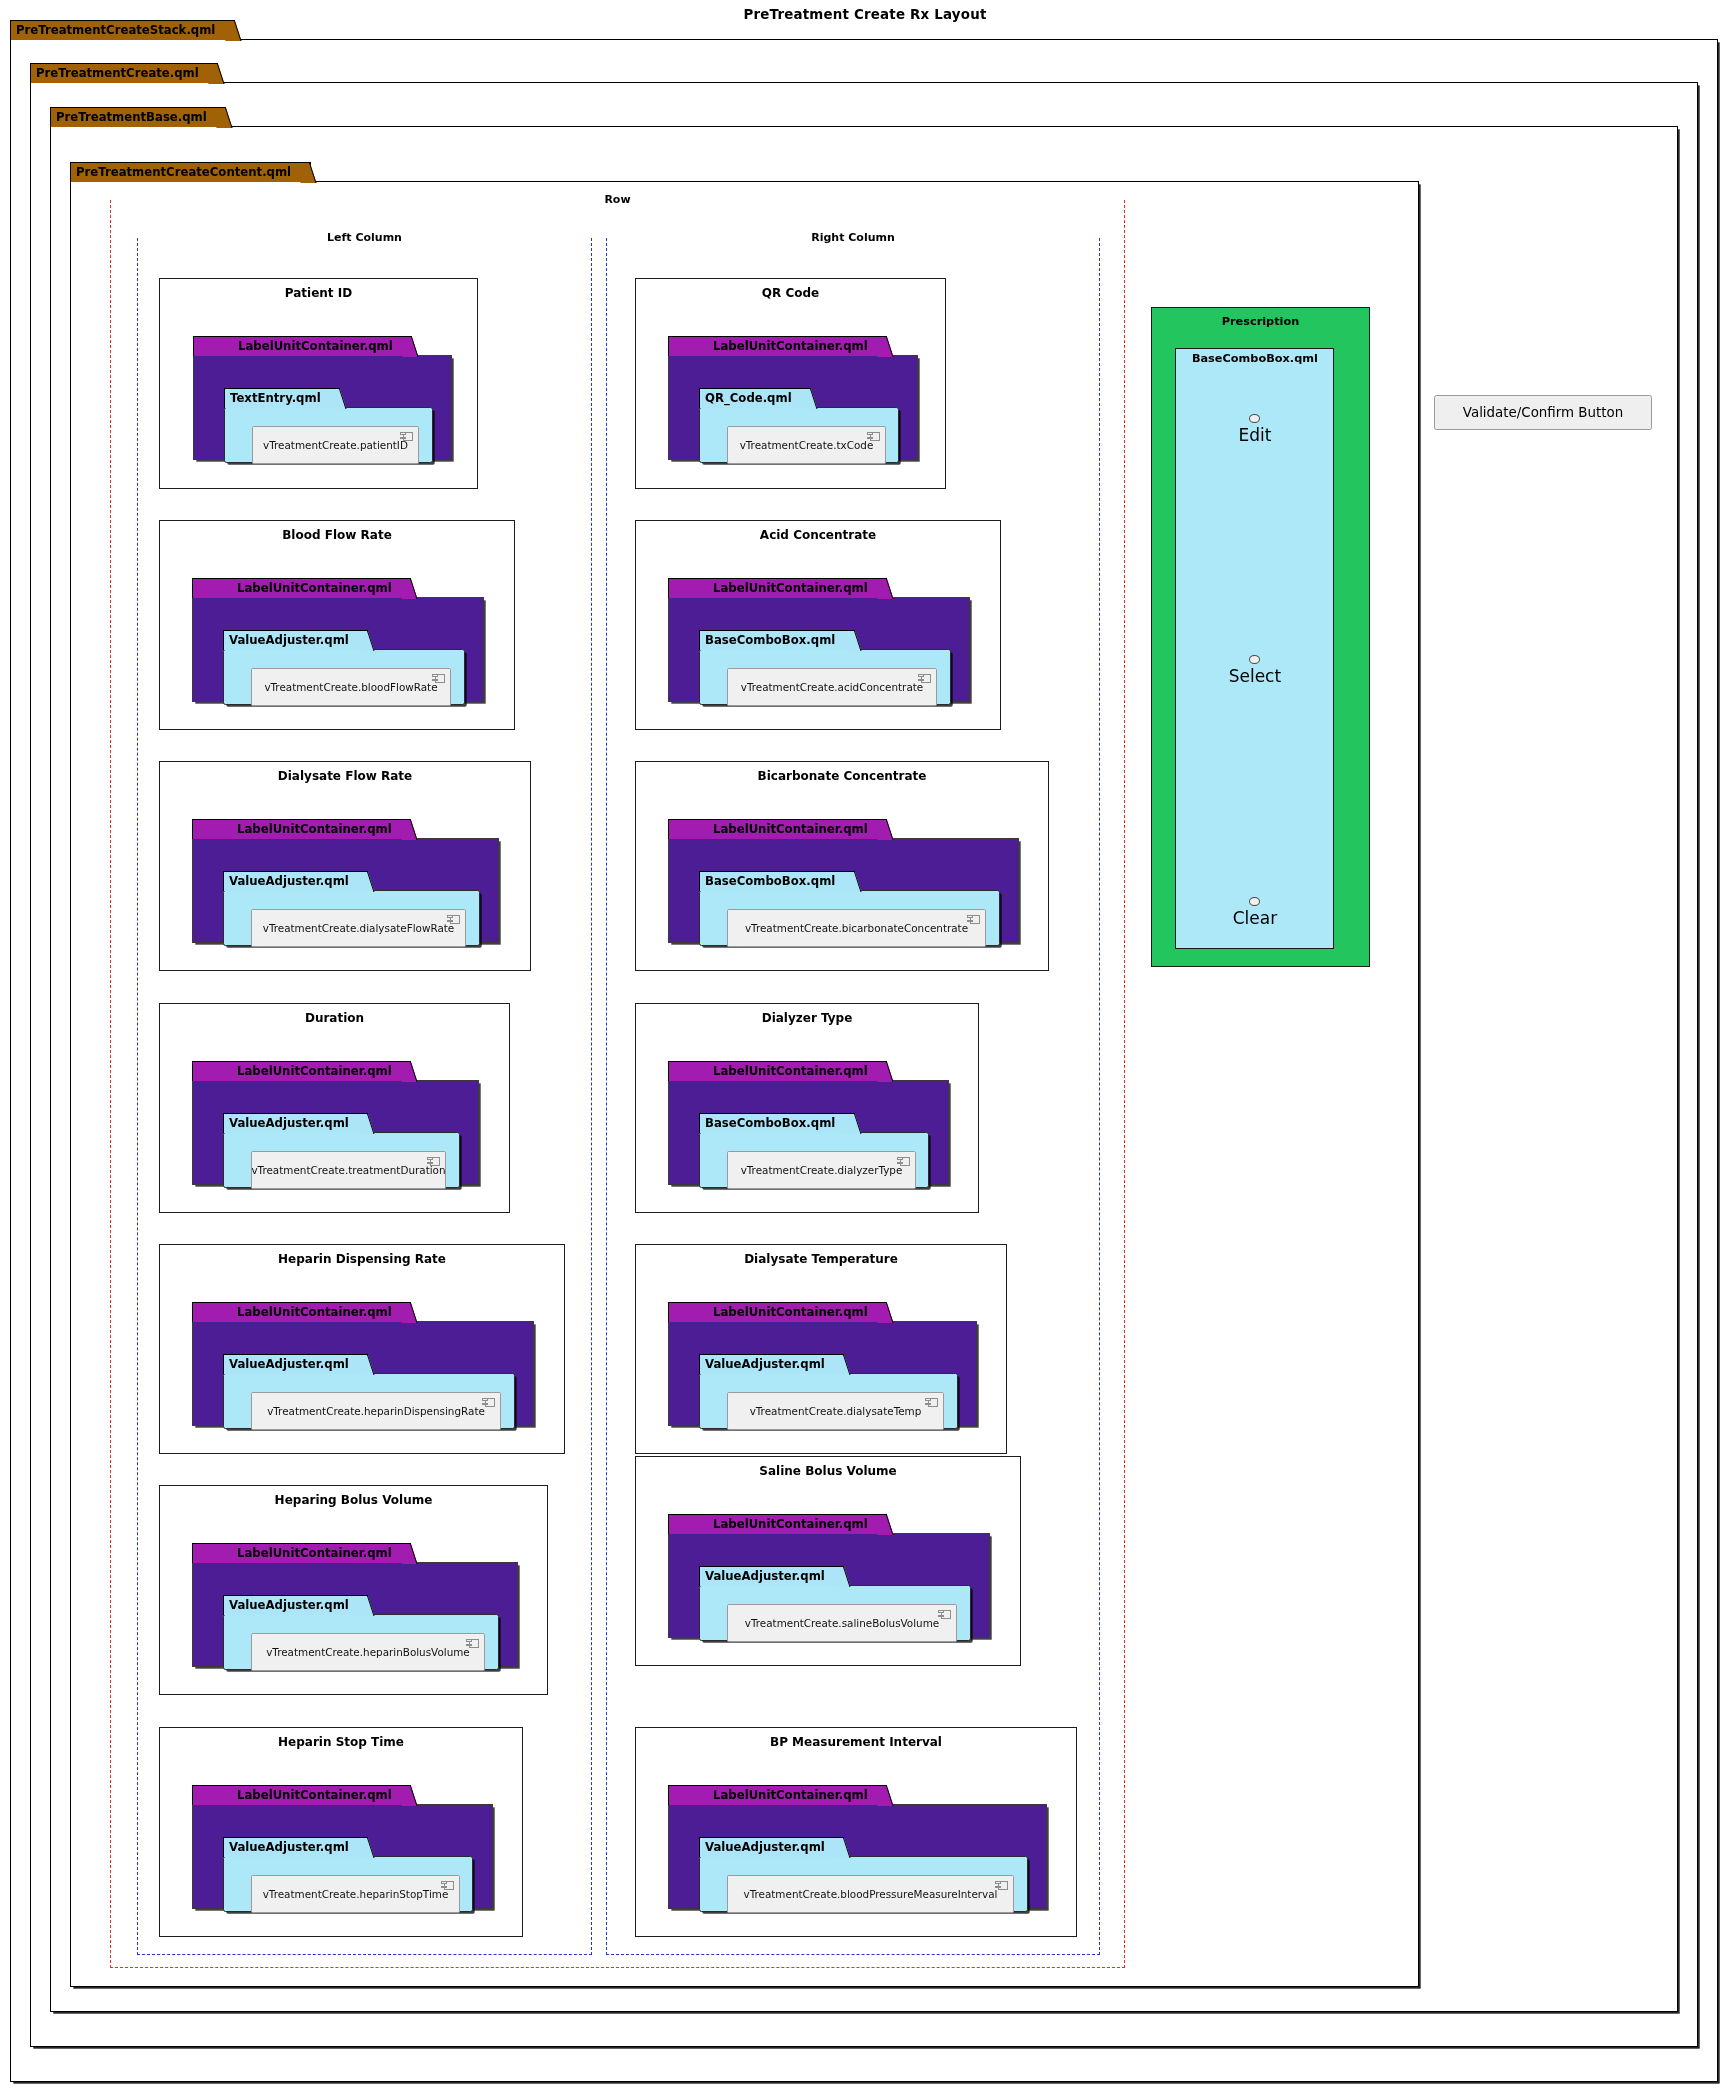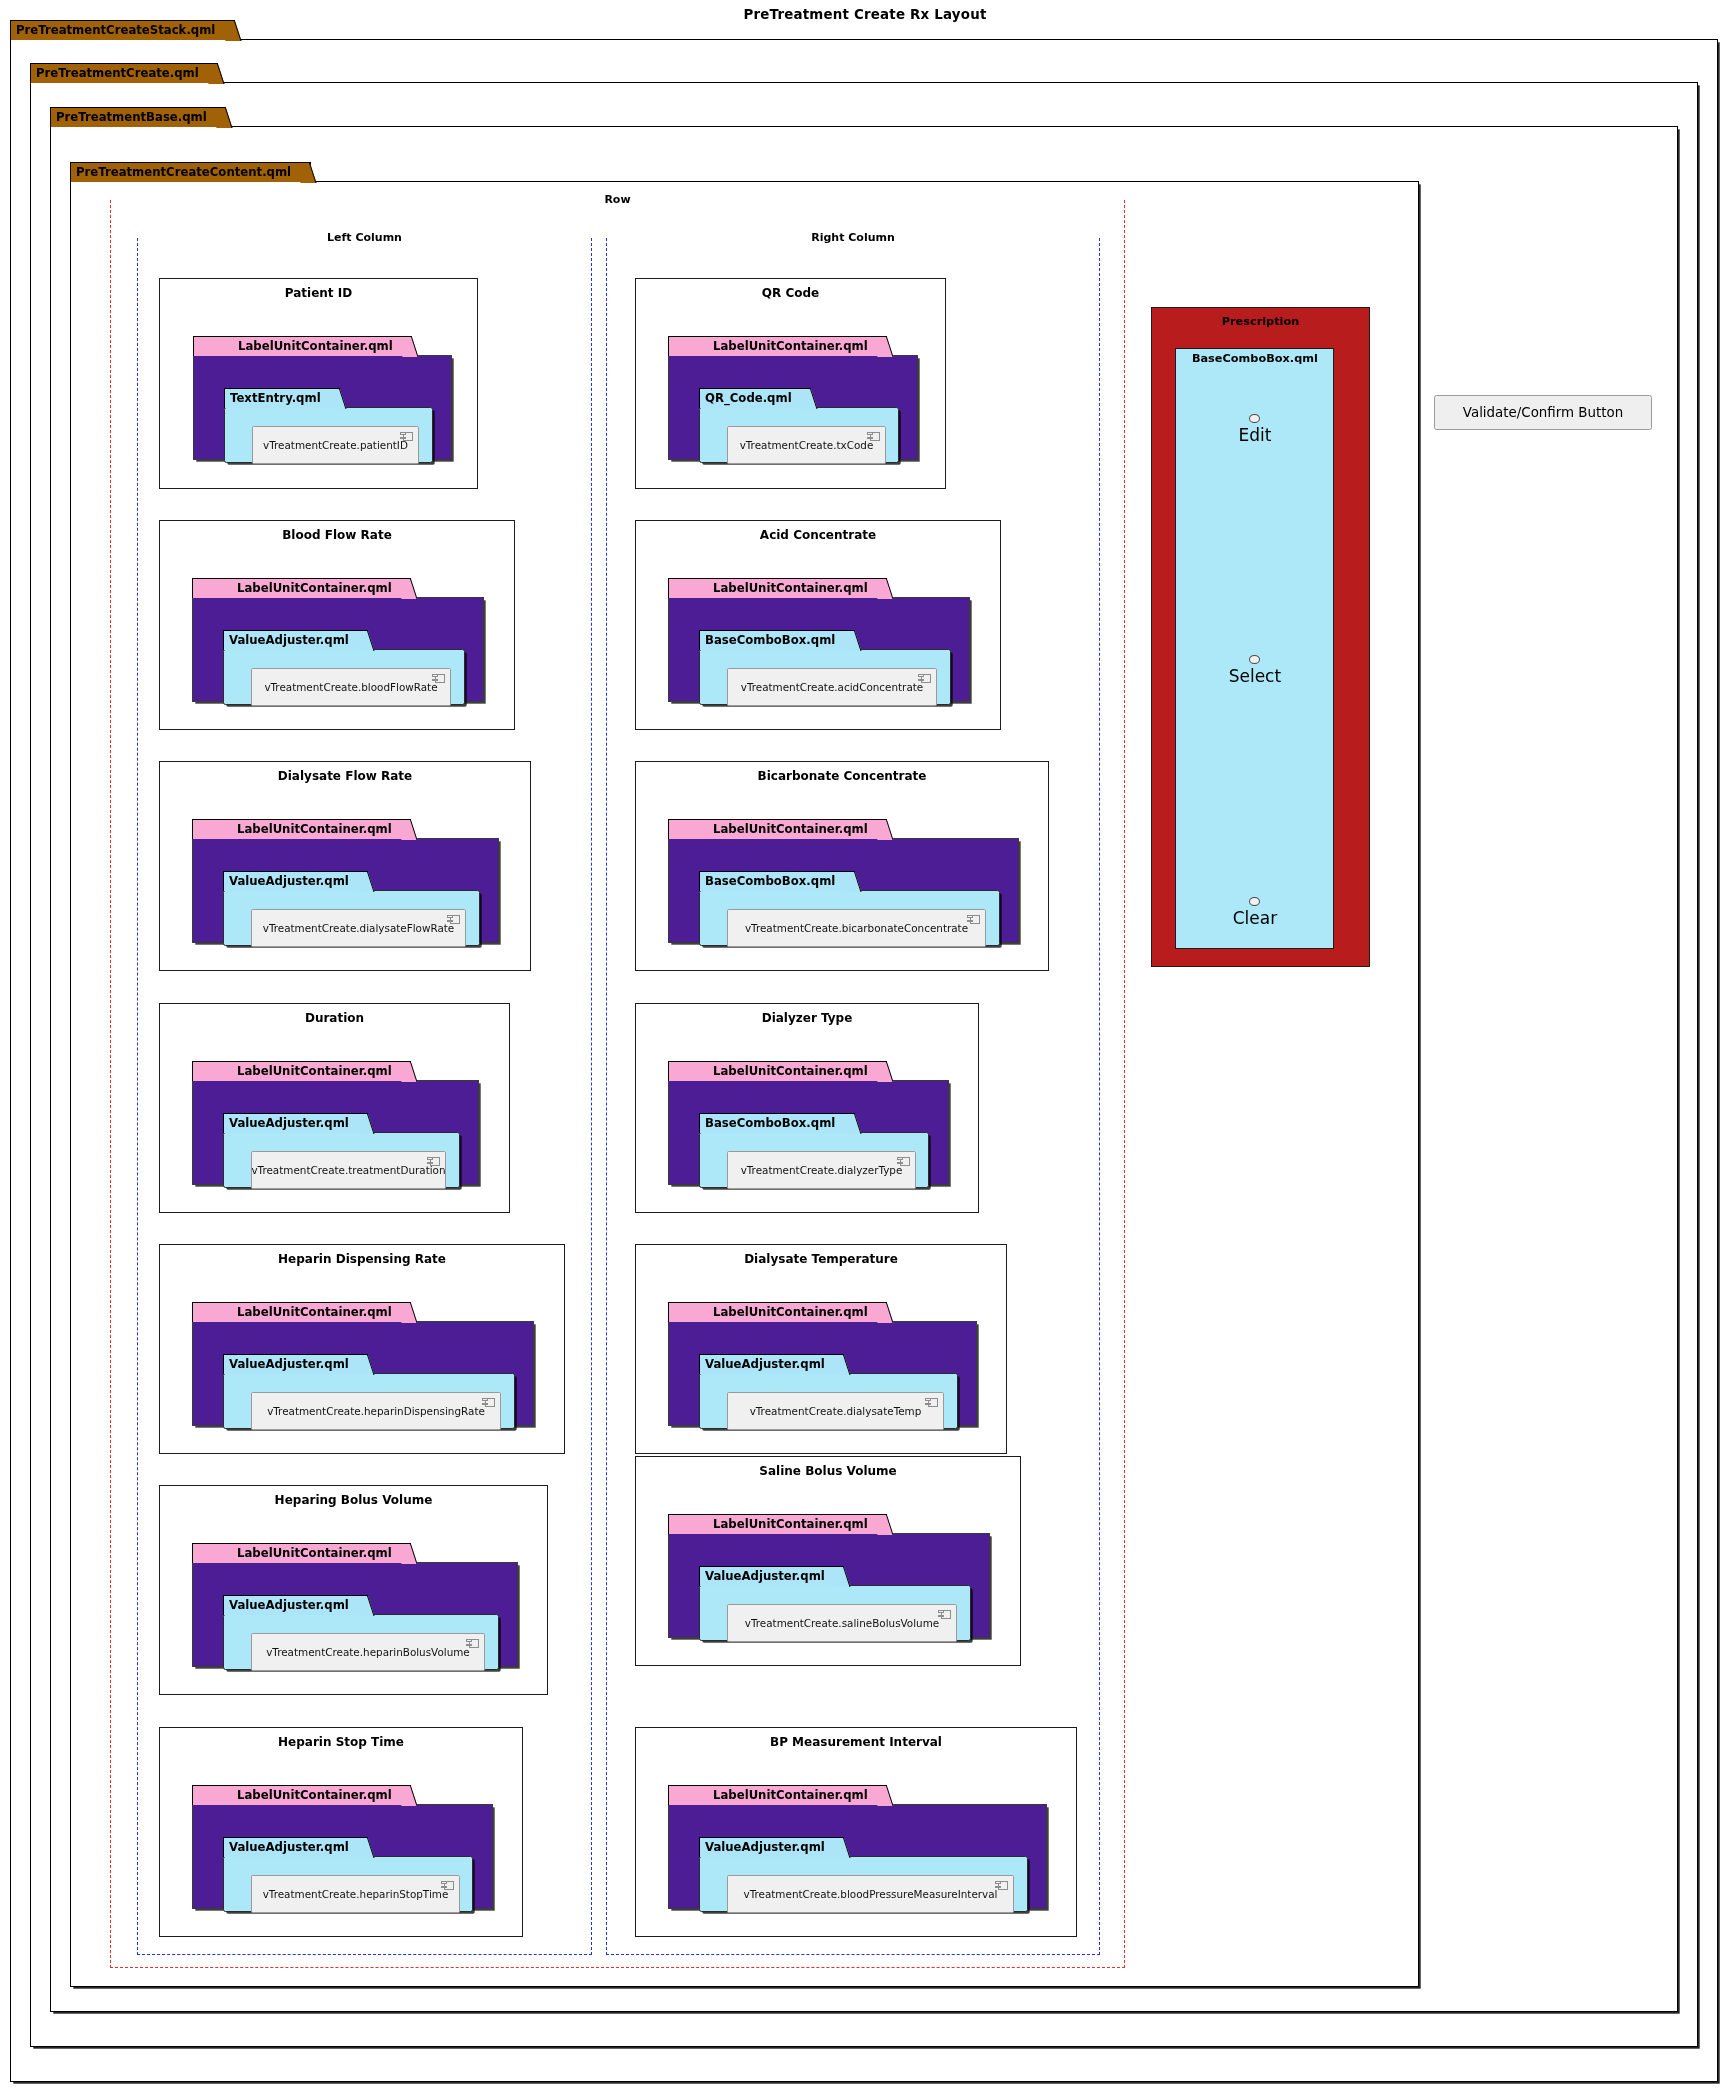--- a/index.html
+++ b/index.html
@@ -45,21 +45,21 @@
   .pkg > .pkg-body {
     position:absolute; left:0; top:19px; right:0; bottom:0;
     border:1.3px solid #000;
   }
 
   
   .pkg.outer > .pkg-tab { background:#a16207; }
   .pkg.outer > .pkg-body { background:#FFFFFF; box-shadow:2.5px 2.5px 0 -0.8px rgba(0,0,0,.85); }
 
   
-  .pkg.luc > .pkg-tab { background:#f9a8d4;padding-left:44px; }
+  .pkg.luc > .pkg-tab { background:#a21caf;padding-left:44px; }
   .pkg.luc > .pkg-body{ background:#4c1d95; border-color:#3a3a3a; box-shadow:2.5px 2.5px 0 -0.8px rgba(0,0,0,.75); }
 
   
   .pkg.ctrl > .pkg-tab { background:#ACE5F7; }
   .pkg.ctrl > .pkg-body{ background:#ADE8F9; border-color:#2b2b2b; border-radius:2.5px; box-shadow:2.5px 2.5px 0 -0.8px rgba(0,0,0,.75); }
 
   
   .card {
     position:absolute;
     border:1px solid #1c1c1c;
@@ -103,21 +103,21 @@
   }
   .comp .comp-icon .t1, .comp .comp-icon .t2 {
     position:absolute; left:0; width:6.7px; height:2.5px;
     border:0.8px solid #8d8d8d; background:#F0F0F0;
   }
   .comp .comp-icon .t1 { top:0.8px; }
   .comp .comp-icon .t2 { top:5px; }
   .comp .comp-label { display:block; }
 
   
-  .pres-card { position:absolute; border:1px solid #1c1c1c; background:#b91c1c; }
+  .pres-card { position:absolute; border:1px solid #1c1c1c; background:#22c55e; }
   .pres-card > .pres-title {
     position:absolute; top:6.7px; left:0; width:100%;
     text-align:center; font-size:11.3px; font-weight:bold;
   }
   .pres-inner {
     position:absolute;
     background:#ADE8F9;
     border:1px solid #1c1c1c;
   }
   .pres-inner > .pres-inner-title {

